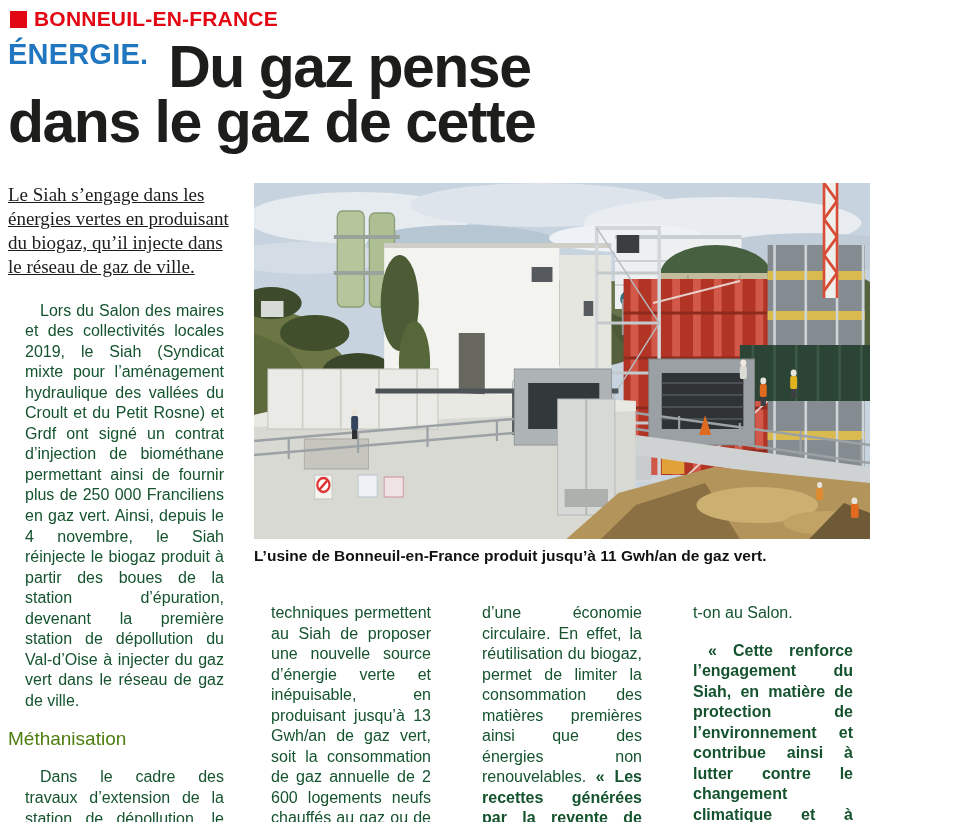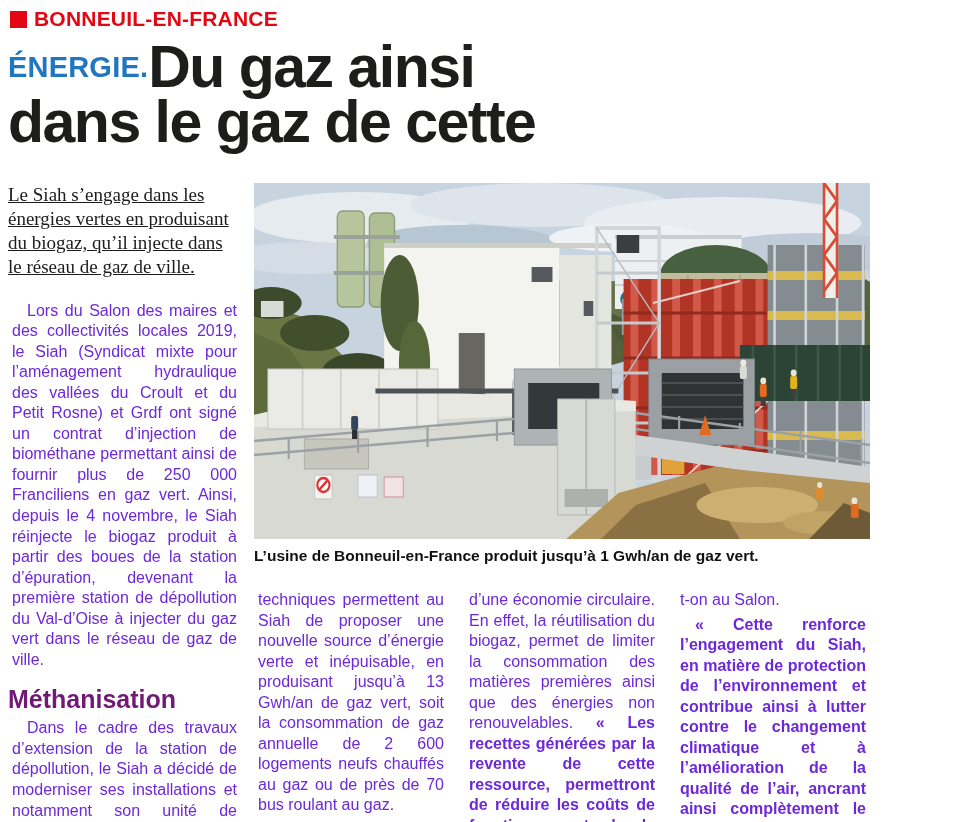--- a/index.html
+++ b/index.html
@@ -5,33 +5,33 @@
   html,body{margin:0;padding:0;background:#ffffff;}
   .page{
     position:relative;width:878px;height:822px;background:#fff;overflow:hidden;
     font-family:"Liberation Sans",sans-serif;color:#1e1e1e;
   }
   
   .kicker-row{position:absolute;top:7px;left:10px;display:flex;align-items:center;gap:7px;}
   .red-square{width:17px;height:17px;background:#e30613;display:inline-block;}
   .kicker{font-size:21px;font-weight:bold;color:#e30613;letter-spacing:.2px;}
   .headline-block{position:absolute;top:38px;left:8px;right:8px;}
-  .hl-line1{display:flex;align-items:center;}
+  .hl-line1{display:flex;align-items:flex-start;gap:20px;}
   .section-label{font-size:29px;font-weight:bold;color:#2076bf;letter-spacing:.2px;}
   .hl{font-size:59px;font-weight:bold;color:#1d1d1b;letter-spacing:-1.5px;line-height:1.0;}
   .hl2{margin-top:-4px;}
   
   .main{position:absolute;top:183px;left:8px;right:8px;display:flex;gap:13px;}
   .col1{width:233px;flex:none;}
   .rightarea{flex:1;min-width:0;}
   
   .intro{font-family:"Liberation Serif",serif;font-size:19px;line-height:1.27;color:#1c1c1c;margin:0 0 21px 0;text-decoration:underline;}
-  .bodytxt{font-size:16px;line-height:1.285;text-align:justify;color:#6d28d9;margin:4px;}
+  .bodytxt{font-size:16px;line-height:1.285;text-align:justify;color:#14532d;margin:17px;}
   .ind{text-indent:15px;}
-  .subhead{font-size:25px;font-weight:bold;color:#701a75;margin:15px 0 3px 0;}
+  .subhead{font-size:19px;font-weight:normal;color:#4d7c0f;margin:15px 0 3px 0;}
   
   .photo{display:block;width:100%;height:356px;}
   .caption{font-size:15.5px;font-weight:bold;color:#111;margin-top:8px;}
   
   .cols{display:flex;gap:17px;margin-top:21px;}
   .cols .c{flex:1;min-width:0;}
   .q{font-weight:bold;}
 </style>
 </head>
 <body>
@@ -39,21 +39,21 @@
 <div class="page">
 
   <div class="kicker-row">
     <span class="red-square"></span>
     <span class="kicker">BONNEUIL-EN-FRANCE</span>
   </div>
 
   <div class="headline-block">
     <div class="hl-line1">
       <span class="section-label">ÉNERGIE.</span>
-      <span class="hl">Du gaz ainsi</span>
+      <span class="hl">Du gaz pense</span>
     </div>
     <div class="hl hl2">dans le gaz de cette</div>
   </div>
 
   <div class="main">
 
     <div class="col1">
       <p class="intro">Le Siah s’engage dans les énergies vertes en produisant du biogaz, qu’il injecte dans le réseau de gaz de ville.</p>
       <p class="bodytxt ind">Lors du Salon des maires et des collectivités locales 2019, le Siah (Syndicat mixte pour l’aménagement hydraulique des vallées du Croult et du Petit Rosne) et Grdf ont signé un contrat d’injection de biométhane permettant ainsi de fournir plus de 250 000 Franciliens en gaz vert. Ainsi, depuis le 4 novembre, le Siah réinjecte le biogaz produit à partir des boues de la station d’épuration, devenant la première station de dépollution du Val-d’Oise à injecter du gaz vert dans le réseau de gaz de ville.</p>
       <h3 class="subhead">Méthanisation</h3>
@@ -307,21 +307,21 @@
         <g>
           <rect x="70" y="292" width="20" height="24" fill="#f3f3f0" stroke="#c4c4be"></rect>
           <circle cx="80" cy="302" r="7" fill="#fff" stroke="#d33" stroke-width="2.5"></circle>
           <line x1="75" y1="307" x2="85" y2="297" stroke="#d33" stroke-width="2.5"></line>
           <rect x="120" y="292" width="22" height="22" fill="#eef2f6" stroke="#b9c2cc"></rect>
           <rect x="150" y="294" width="22" height="20" fill="#f0e3e6" stroke="#cc8f9b"></rect>
           <polygon points="520,232 527,252 513,252" fill="#e06a1f"></polygon>
         </g>
       </svg>
 
-      <div class="caption">L’usine de Bonneuil-en-France produit jusqu’à 1 Gwh/an de gaz vert.</div>
+      <div class="caption">L’usine de Bonneuil-en-France produit jusqu’à 11 Gwh/an de gaz vert.</div>
 
       <div class="cols">
         <div class="c">
           <p class="bodytxt">techniques permettent au Siah de proposer une nouvelle source d’énergie verte et inépuisable, en produisant jusqu’à 13 Gwh/an de gaz vert, soit la consommation de gaz annuelle de 2 600 logements neufs chauffés au gaz ou de près de 70 bus roulant au gaz.</p>
           <p class="bodytxt ind">En complément de son aspect écologique, cette démarche engage dans la mise en place</p>
         </div>
         <div class="c">
           <p class="bodytxt"><span>d’une économie circulaire. En effet, la réutilisation du biogaz, permet de limiter la consommation des matières premières ainsi que des énergies non renouvelables. </span><span class="q">« Les recettes générées par la revente de cette ressource, permettront de réduire les coûts de fonctionnement de la station de dépollution, qui peuvent se montrer importants »</span></p>
         </div>
         <div class="c">

